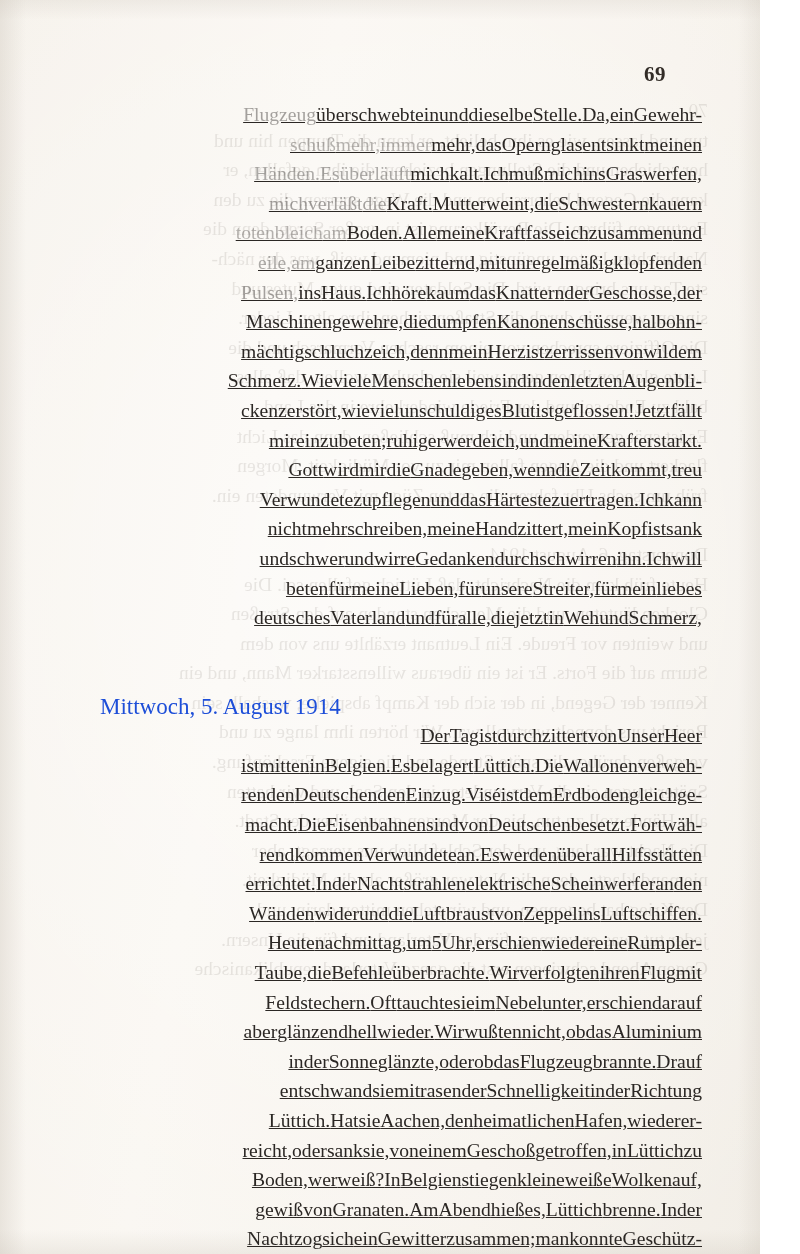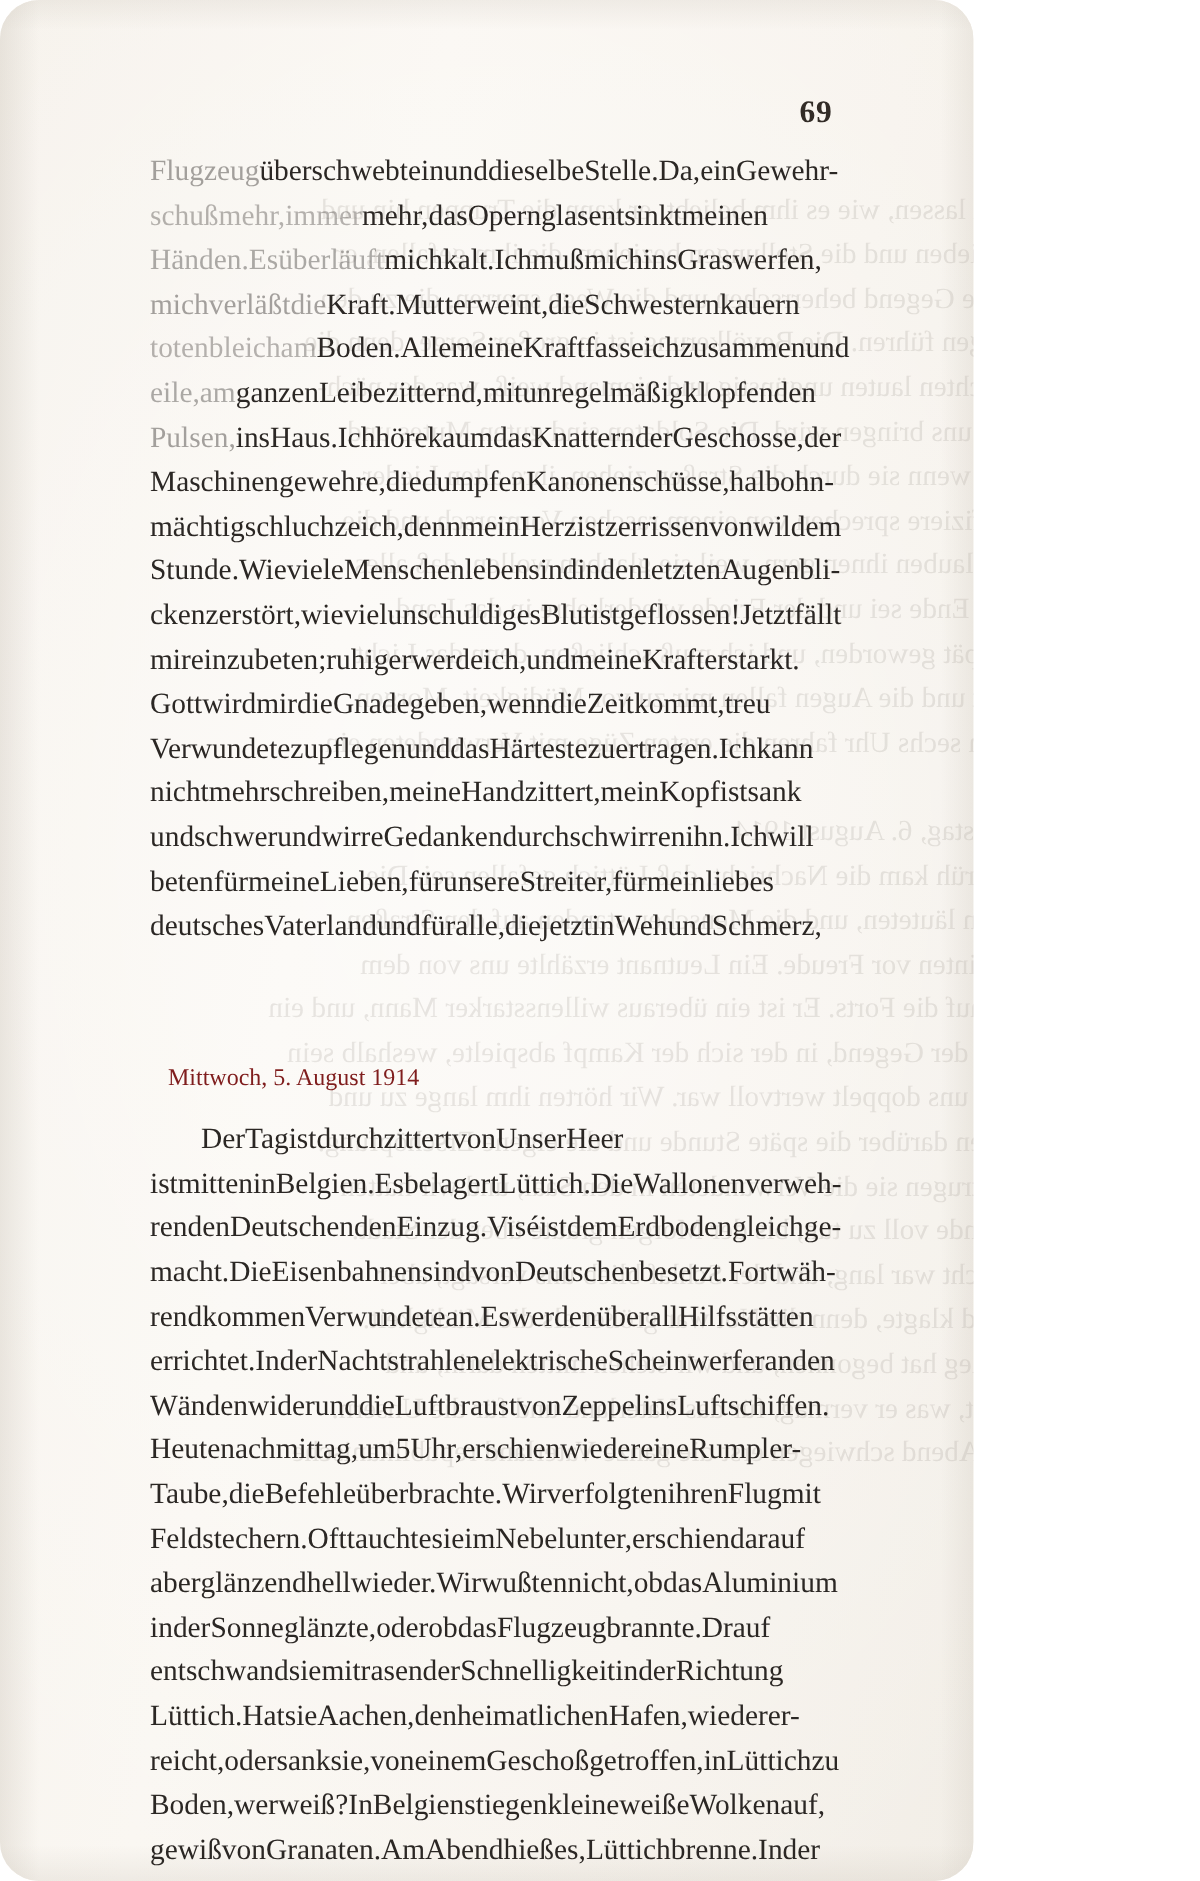--- a/index.html
+++ b/index.html
@@ -3,27 +3,26 @@
 <meta charset="utf-8">
 <title>Scanned Book Page 69</title>
 <style>
   html, body {
     margin: 0;
     padding: 0;
     background: #ffffff;
   }
   .page {
     position: relative;
-    width: 649px;
+    width: 760px;
     height: 1254px;
     background: #f8f5f0;
     overflow: hidden;
     font-family: "Liberation Serif", "DejaVu Serif", serif;
     color: #2b2724;
-    border-radius: 26px;
   }
 
   
   .paper-grain {
     position: absolute;
     inset: 0;
     background:
       radial-gradient(ellipse 120% 90% at 50% 45%, rgba(255,255,255,0.55) 0%, rgba(255,255,255,0) 70%),
       linear-gradient(100deg, #f6f2ec 0%, #faf7f2 35%, #f7f3ed 70%, #f2eee7 100%);
     pointer-events: none;
@@ -86,35 +85,36 @@
     hyphens: none;
     color: #2b2724;
   }
   .para .ln {
     display: block;
     white-space: nowrap;
   }
   
   .para .ln.j {
     display: flex;
-    justify-content: flex-start;
+    justify-content: flex-end;
     white-space: normal;
+    text-decoration: underline;
   }
   .para .ln.j > span { display: inline-block; }
 
   
   .faint-1 { color: rgba(43,39,36,0.42); }
   .faint-2 { color: rgba(43,39,36,0.34); }
   .faint-3 { color: rgba(43,39,36,0.38); }
 
   .date-head {
-    margin: 12px;
-    font-size: 16px;
+    margin: 0;
+    font-size: 23px;
     line-height: 29.6px;
-    color: #7f1d1d;
+    color: #1d4ed8;
   }
   .gap-block { height: 59px; }
   .indent { display: inline-block; width: 34px; }
 </style>
 </head>
 <body>
 
 <div class="page">
 
   <div class="paper-grain"></div>
@@ -252,21 +252,21 @@
           <span>ich,</span>
           <span>denn</span>
           <span>mein</span>
           <span>Herz</span>
           <span>ist</span>
           <span>zerrissen</span>
           <span>von</span>
           <span>wildem</span>
         </span>
         <span class="ln j">
-          <span>Stunde.</span>
+          <span>Schmerz.</span>
           <span>Wieviele</span>
           <span>Menschenleben</span>
           <span>sind</span>
           <span>in</span>
           <span>den</span>
           <span>letzten</span>
           <span>Augenbli-</span>
         </span>
         <span class="ln j">
           <span>cken</span>

